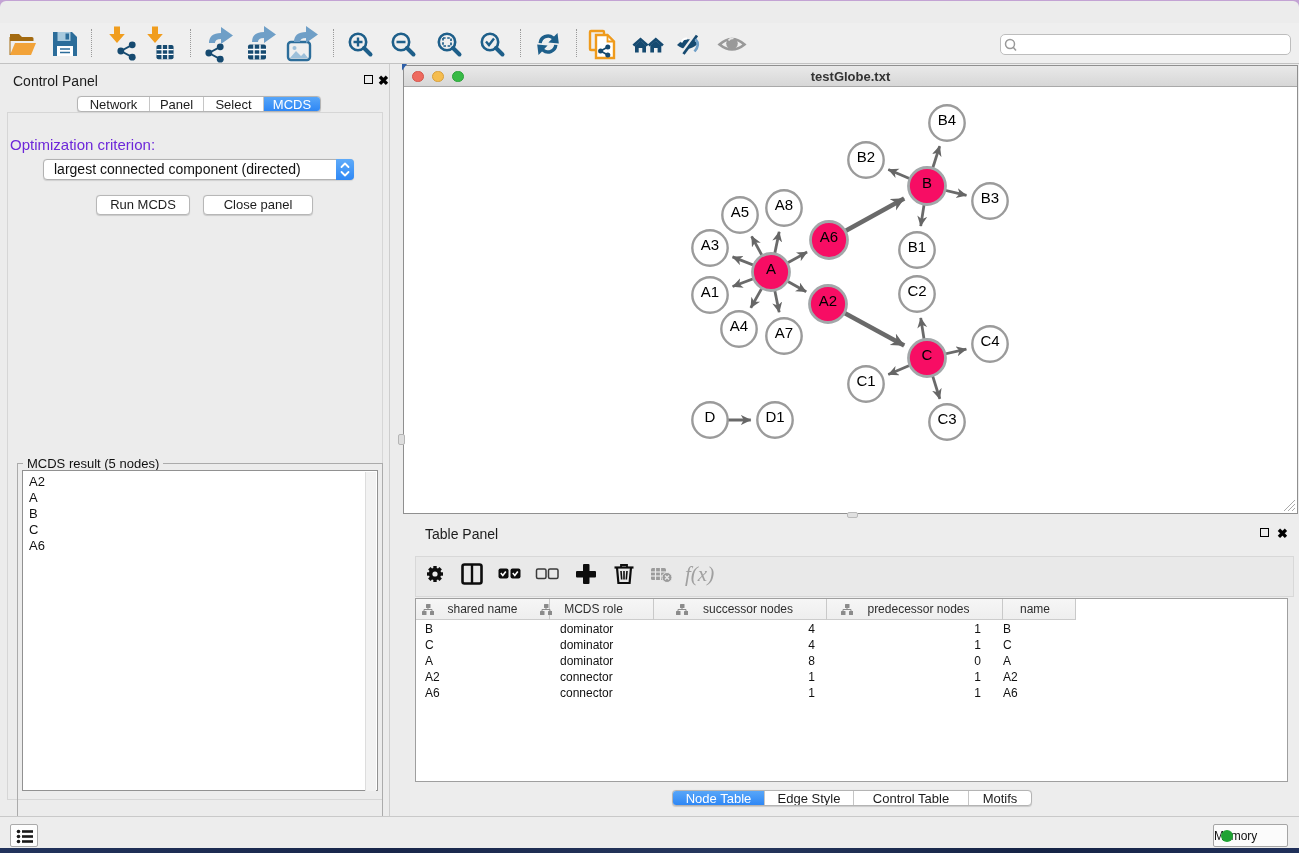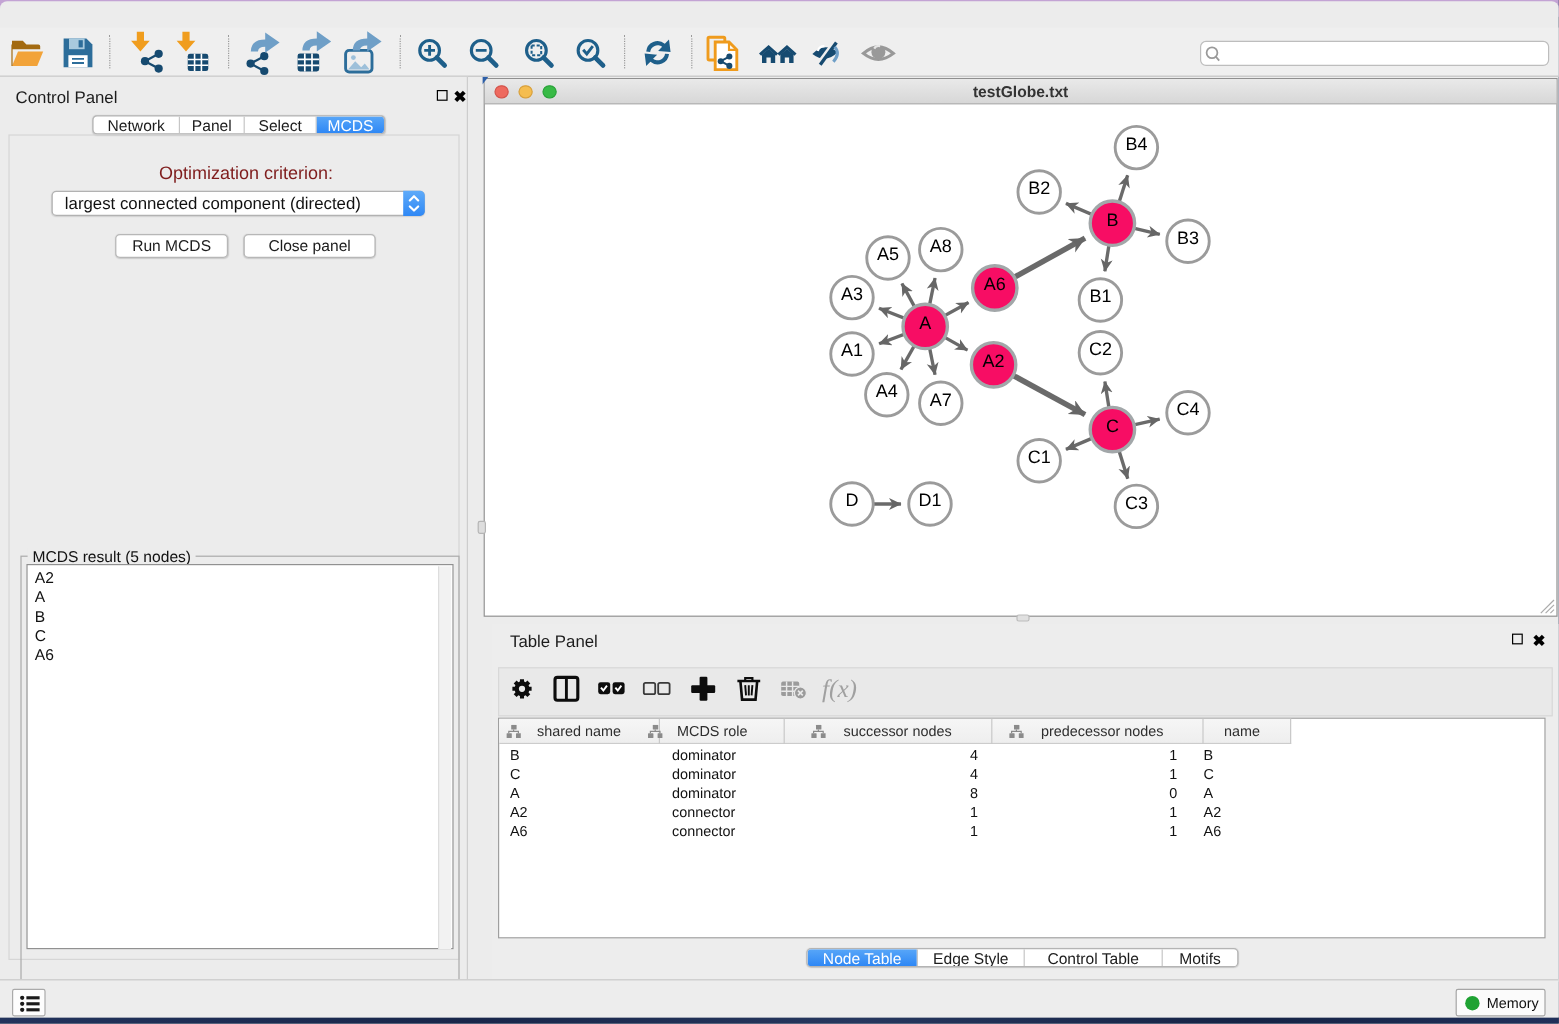--- a/index.html
+++ b/index.html
@@ -19,21 +19,21 @@
 .sep{position:absolute;top:6px;height:28px;width:0;border-left:1.5px dotted #9a9a9a}
 #search{position:absolute;left:1000px;top:11px;width:291px;height:21px;background:#fff;border:1px solid #bdbdbd;border-radius:5px}
 
 #cpanel{position:absolute;left:0;top:63px;width:390px;height:753px;background:#ececec;border-right:1px solid #cdcdcd}
 .ptitle{position:absolute;font-size:14px;color:#1c1c1c}
 .seg{position:absolute;display:flex;height:16px;border:1px solid #b4b4b4;border-radius:4px;background:#fff;box-shadow:0 .5px 1px rgba(0,0,0,.15);font-size:13px;overflow:hidden}
 .seg div{display:flex;align-items:center;justify-content:center;color:#1c1c1c;border-right:1px solid #c6c6c6;height:100%}
 .seg div:last-child{border-right:none}
 .seg div.on{background:linear-gradient(#58a6f8,#2e87f5);color:#fff}
 #cpinner{position:absolute;left:7px;top:48px;width:376px;height:688px;border:1px solid #d6d6d6}
-#optlbl{position:absolute;left:10px;top:72px;width:390px;text-align:center;font-size:15px;color:#7f1d1d}
+#optlbl{position:absolute;left:10px;top:72px;width:390px;text-align:left;font-size:15px;color:#6d28d9}
 #dropdown{position:absolute;left:43px;top:95px;width:311px;height:21px;background:#fff;border:1px solid #b2b2b2;border-radius:4px;font-size:14px;color:#111;line-height:19px;padding-left:10px;box-shadow:0 .5px 1px rgba(0,0,0,.12)}
 #ddbtn{position:absolute;right:-1px;top:-1px;width:18px;height:21px;border-radius:0 4px 4px 0;background:linear-gradient(#5fabf9,#2f88f5)}
 .mbtn{position:absolute;top:131px;height:20px;background:#fff;border:1px solid #b7b7b7;border-radius:4px;box-shadow:0 .5px 1px rgba(0,0,0,.15);font-size:13px;color:#1c1c1c;text-align:center;line-height:18px}
 #grpbox{position:absolute;left:17px;top:399px;width:366px;height:372px;border:1px solid #ababab}
 #grplbl{position:absolute;left:5px;top:-8px;background:#ececec;padding:0 4px;font-size:13px;color:#111}
 #mlist{position:absolute;left:4px;top:6px;width:356px;height:321px;background:#fff;border:1px solid #919191;font-size:13px;color:#111;padding:3px 0 0 6px;line-height:16px}
 #mscroll{position:absolute;right:1px;top:1px;width:11px;height:319px;background:#f2f2f2;border-left:1px solid #ddd}
 
 #netwin{position:absolute;left:403px;top:64px;width:895px;height:449px;background:#fff;border:1px solid #8f8f8f}
 #ntbar{position:absolute;left:0;top:0;width:100%;height:21px;background:linear-gradient(#e9e9e9,#d7d7d7);border-bottom:1px solid #a9a9a9}
@@ -47,21 +47,21 @@
 #ttable{position:absolute;left:5px;top:78px;width:873px;height:184px;background:#fff;border:1px solid #9f9f9f}
 #thead{position:absolute;left:0;top:0;width:660px;height:21px;background:linear-gradient(#f6f6f6,#eee);border-bottom:1px solid #ccc}
 .hcell{position:absolute;top:0;height:21px;border-right:1px solid #c9c9c9;font-size:12px;color:#2e2e2e;text-align:center;line-height:21px}
 .hico{position:absolute;left:6px;top:5px}
 .trow{position:absolute;font-size:12px;color:#111;height:16px;line-height:16px}
 .tr-l{position:absolute}
 .tr-r{position:absolute;text-align:right}
 
 #sbar{position:absolute;left:0;top:815px;width:1299px;height:32px;background:#ededed;border-top:1px solid #c9c9c9}
 #listbtn{position:absolute;left:10px;top:7px;width:28px;height:23px;background:#fdfdfd;border:1px solid #aaa;border-radius:2px}
-#membtn{position:absolute;right:11px;top:7px;width:75px;height:23px;background:#fbfbfb;border:1px solid #a5a5a5;border-radius:2px;font-size:12px;color:#111;line-height:22px;text-align:left;padding-left:25px}
+#membtn{position:absolute;right:11px;top:7px;width:75px;height:23px;background:#fbfbfb;border:1px solid #a5a5a5;border-radius:2px;font-size:12px;color:#111;line-height:22px;text-align:left;}
 #memdot{position:absolute;left:7px;top:5px;width:12px;height:12px;border-radius:50%;background:#1fa233}
 .fico{position:absolute;width:9px;height:9px;border:1.6px solid #000}
 .xico{position:absolute;font-size:13px;font-weight:bold;color:#000;line-height:10px}
 </style></head>
 <body>
 <div id="walltop"></div>
 <div id="wallbot"></div>
 <div id="screen">
   <div id="toolbar">
     <div class="sep" style="left:91px"></div>

